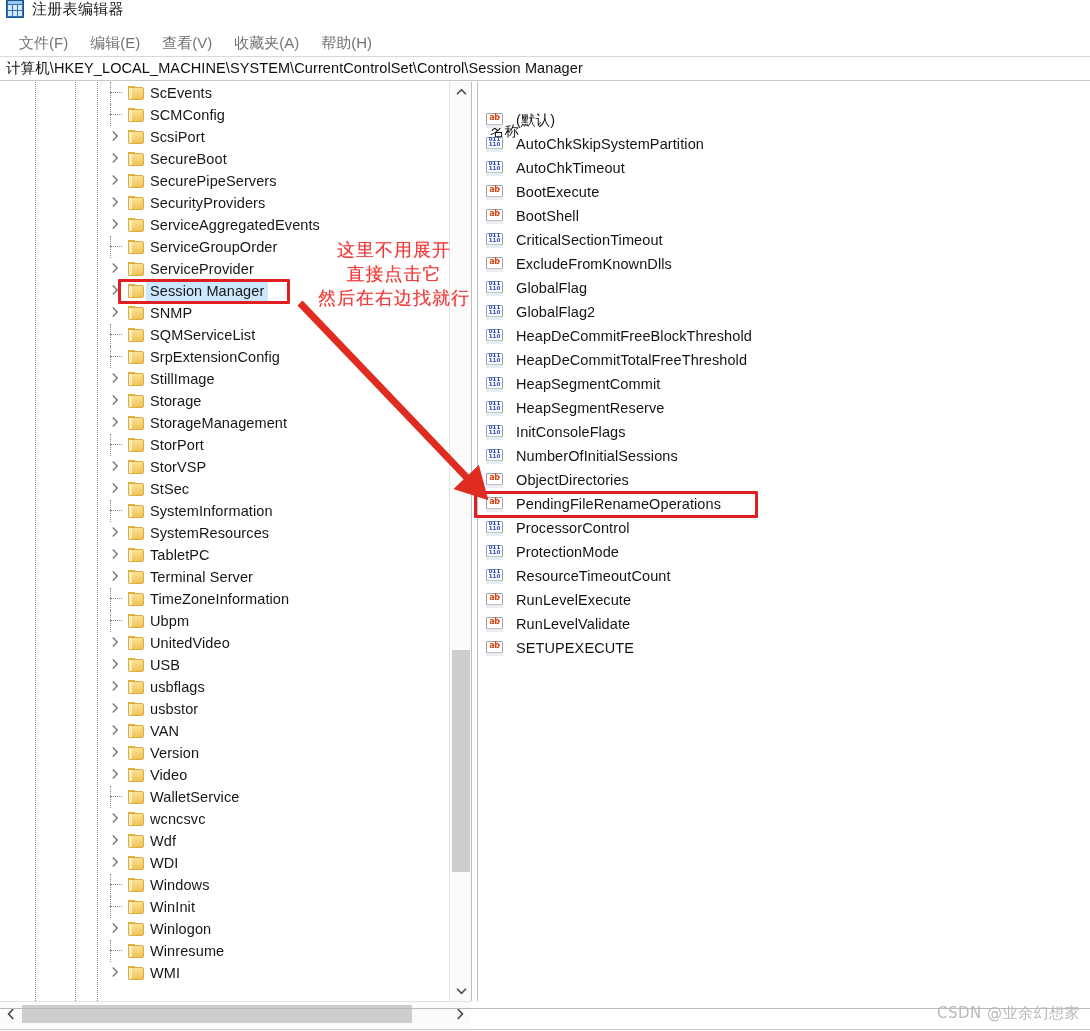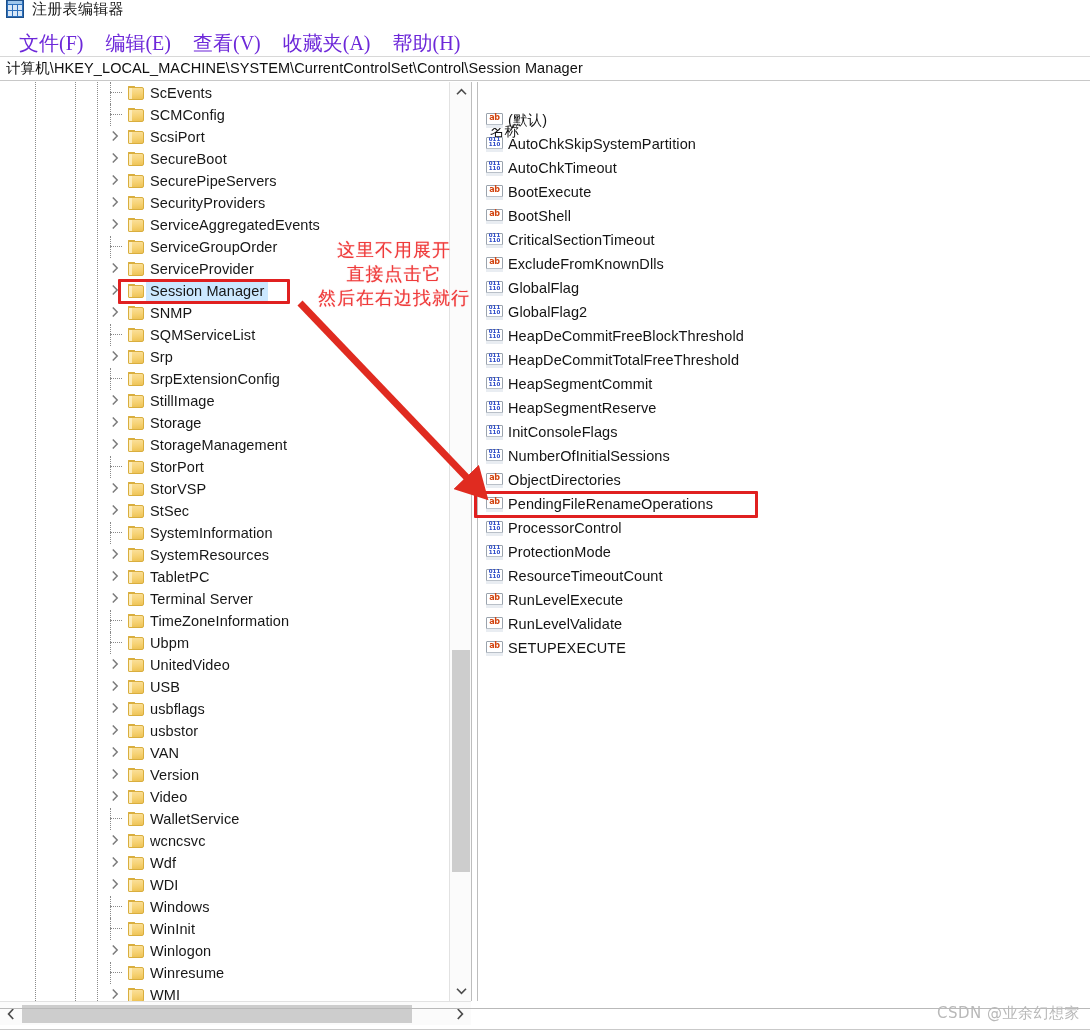--- a/index.html
+++ b/index.html
@@ -46,23 +46,22 @@
     white-space: nowrap;
   }
 
   
   .menubar {
     position: absolute; left: 0; top: 30px; width: 1090px; height: 26px;
     display: flex; align-items: center; padding-left: 8px;
     background: #ffffff;
   }
   .menu-item {
-    font-size: 20px; color: #6d28d9; padding: 2px 11px; white-space: nowrap;
+    font-size: 15px; color: #737373; padding: 2px 11px; white-space: nowrap;
     cursor: default;
-    font-family: Liberation Serif, serif;
   }
 
   
   .addressbar {
     position: absolute; left: 0; top: 56px; width: 1090px; height: 25px;
     border-top: 1px solid #d8d8d8;
     border-bottom: 1px solid #c8c8c8;
     background: #ffffff;
     display: flex; align-items: center;
     padding-left: 6px;
@@ -190,21 +189,21 @@
     font-size: 14.5px; color: #111;
     border-bottom: 1px solid #ffffff;
     margin-top: 38px;
   }
   .values-list { position: absolute; left: 0; top: 26px; width: 612px; }
   .value-row {
     position: relative; height: 24px; display: flex; align-items: center;
     padding-left: 8px; white-space: nowrap;
   }
   .vicon {
-    position: relative; width: 17px; height: 15px; flex: 0 0 auto; margin-right: 5px;
+    position: relative; width: 17px; height: 15px; flex: 0 0 auto; margin-right: 13px;
   }
   .vicon .page {
     position: absolute; left: 0; top: 0; width: 17px; height: 15px;
     background: #ffffff; border: 1px solid #9aa3ad;
     border-radius: 1px;
   }
   .vicon .fold {
     position: absolute; left: 0; bottom: 0; width: 17px; height: 4px;
     background: #e9edf2; border-top: 1px solid #b9c0c8;
   }
@@ -416,31 +415,20 @@
             <div class="tw-stub-v"></div>
             <div class="tw-stub"></div>
             <div class="folder">
               <div class="ftab"></div>
               <div class="fback"></div>
               <div class="fspine"></div>
             </div>
             <div class="tree-label">SQMServiceList</div>
           </div>
           <div class="tree-row">
-            <div class="tw-chevron"><svg width="8" height="12" viewBox="0 0 8 12">
-                <path d="M1.8 1.4 L6.2 6 L1.8 10.6" stroke="#7b7b7b" stroke-width="1.5" fill="none"></path>
-              </svg></div>
-            <div class="folder">
-              <div class="ftab"></div>
-              <div class="fback"></div>
-              <div class="fspine"></div>
-            </div>
-            <div class="tree-label">Srp</div>
-          </div>
-          <div class="tree-row">
             <div class="tw-stub-v"></div>
             <div class="tw-stub"></div>
             <div class="folder">
               <div class="ftab"></div>
               <div class="fback"></div>
               <div class="fspine"></div>
             </div>
             <div class="tree-label">SrpExtensionConfig</div>
           </div>
           <div class="tree-row">

